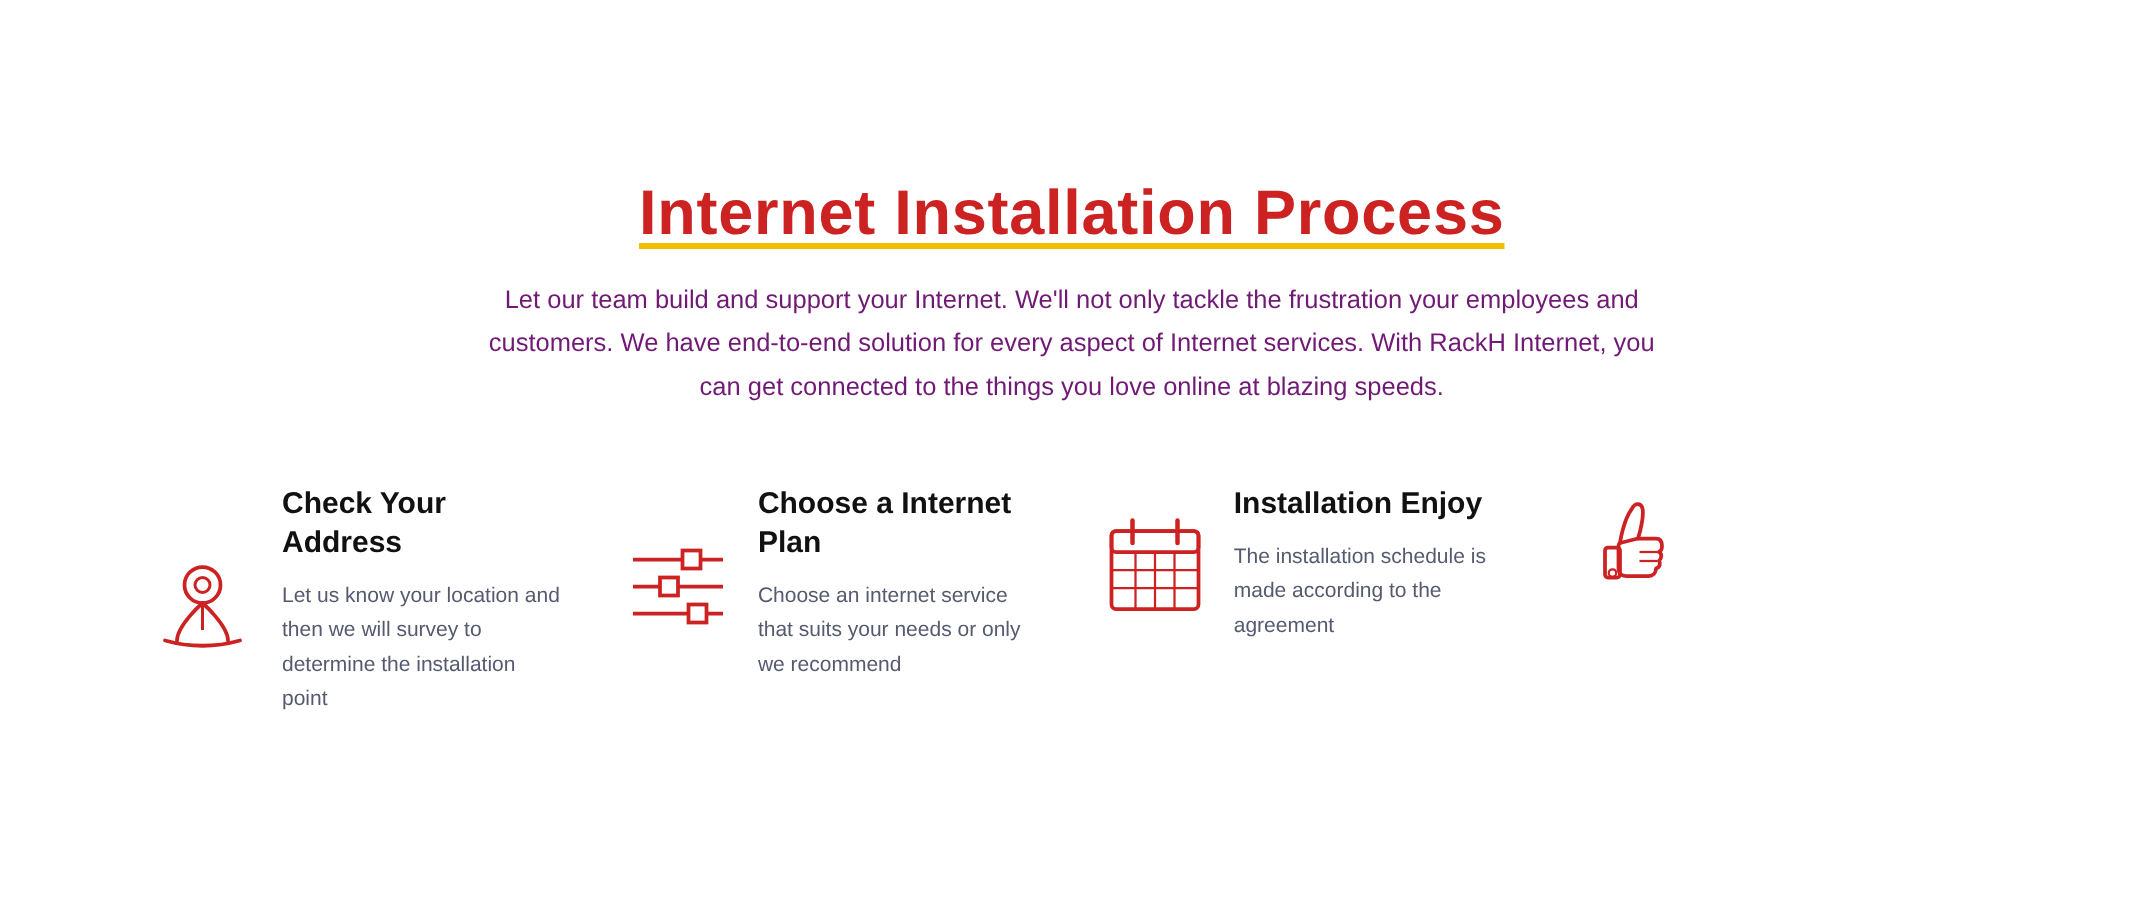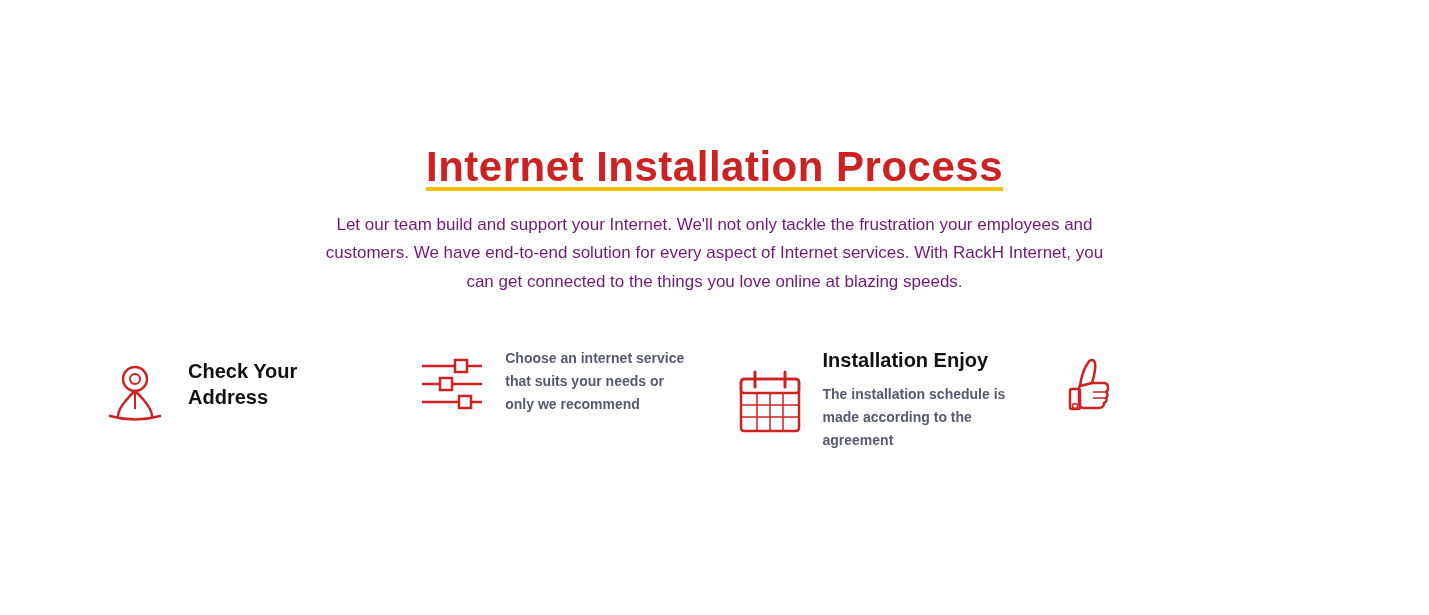--- a/index.html
+++ b/index.html
@@ -76,21 +76,20 @@
       font-weight: 700;
       color: #111111;
       margin-bottom: 10px;
       line-height: 1.3;
     }
 
     .step-description {
       font-size: 14px;
       color: #555a6e;
       line-height: 1.65;
-      font-weight: bold;
     }
 
     
     svg {
       display: block;
     }
   </style>
 </head>
 <body>
 
@@ -108,38 +107,40 @@
           <circle cx="35" cy="28" r="5" stroke="#cc2222" stroke-width="2" fill="none"></circle>
           <path d="M35 40 C35 40 18 55 18 65" stroke="#cc2222" stroke-width="2.5" fill="none" stroke-linecap="round"></path>
           <path d="M35 40 C35 40 52 55 52 65" stroke="#cc2222" stroke-width="2.5" fill="none" stroke-linecap="round"></path>
           <path d="M10 65 Q35 72 60 65" stroke="#cc2222" stroke-width="2.5" fill="none" stroke-linecap="round"></path>
 
           <path d="M35 40 L35 58" stroke="#cc2222" stroke-width="2" fill="none"></path>
         </svg>
       </div>
       <div class="step-content">
         <div class="step-title">Check Your Address</div>
+        <div class="step-description">Let us know your location and then we will survey to determine the installation point</div>
       </div>
     </div>
 
     <div class="step">
       <div class="step-icon">
         <svg width="70" height="65" viewBox="0 0 70 65" fill="none" xmlns="http://www.w3.org/2000/svg">
 
           <line x1="5" y1="15" x2="65" y2="15" stroke="#cc2222" stroke-width="2.5"></line>
           <rect x="38" y="9" width="12" height="12" stroke="#cc2222" stroke-width="2.5" fill="white"></rect>
 
           <line x1="5" y1="33" x2="65" y2="33" stroke="#cc2222" stroke-width="2.5"></line>
           <rect x="23" y="27" width="12" height="12" stroke="#cc2222" stroke-width="2.5" fill="white"></rect>
 
           <line x1="5" y1="51" x2="65" y2="51" stroke="#cc2222" stroke-width="2.5"></line>
           <rect x="42" y="45" width="12" height="12" stroke="#cc2222" stroke-width="2.5" fill="white"></rect>
         </svg>
       </div>
       <div class="step-content">
+        <div class="step-title">Choose a Internet Plan</div>
         <div class="step-description">Choose an internet service that suits your needs or only we recommend</div>
       </div>
     </div>
 
     <div class="step">
       <div class="step-icon">
         <svg width="70" height="70" viewBox="0 0 70 70" fill="none" xmlns="http://www.w3.org/2000/svg">
 
           <rect x="6" y="12" width="58" height="52" rx="3" stroke="#cc2222" stroke-width="2.5" fill="none"></rect>
 

